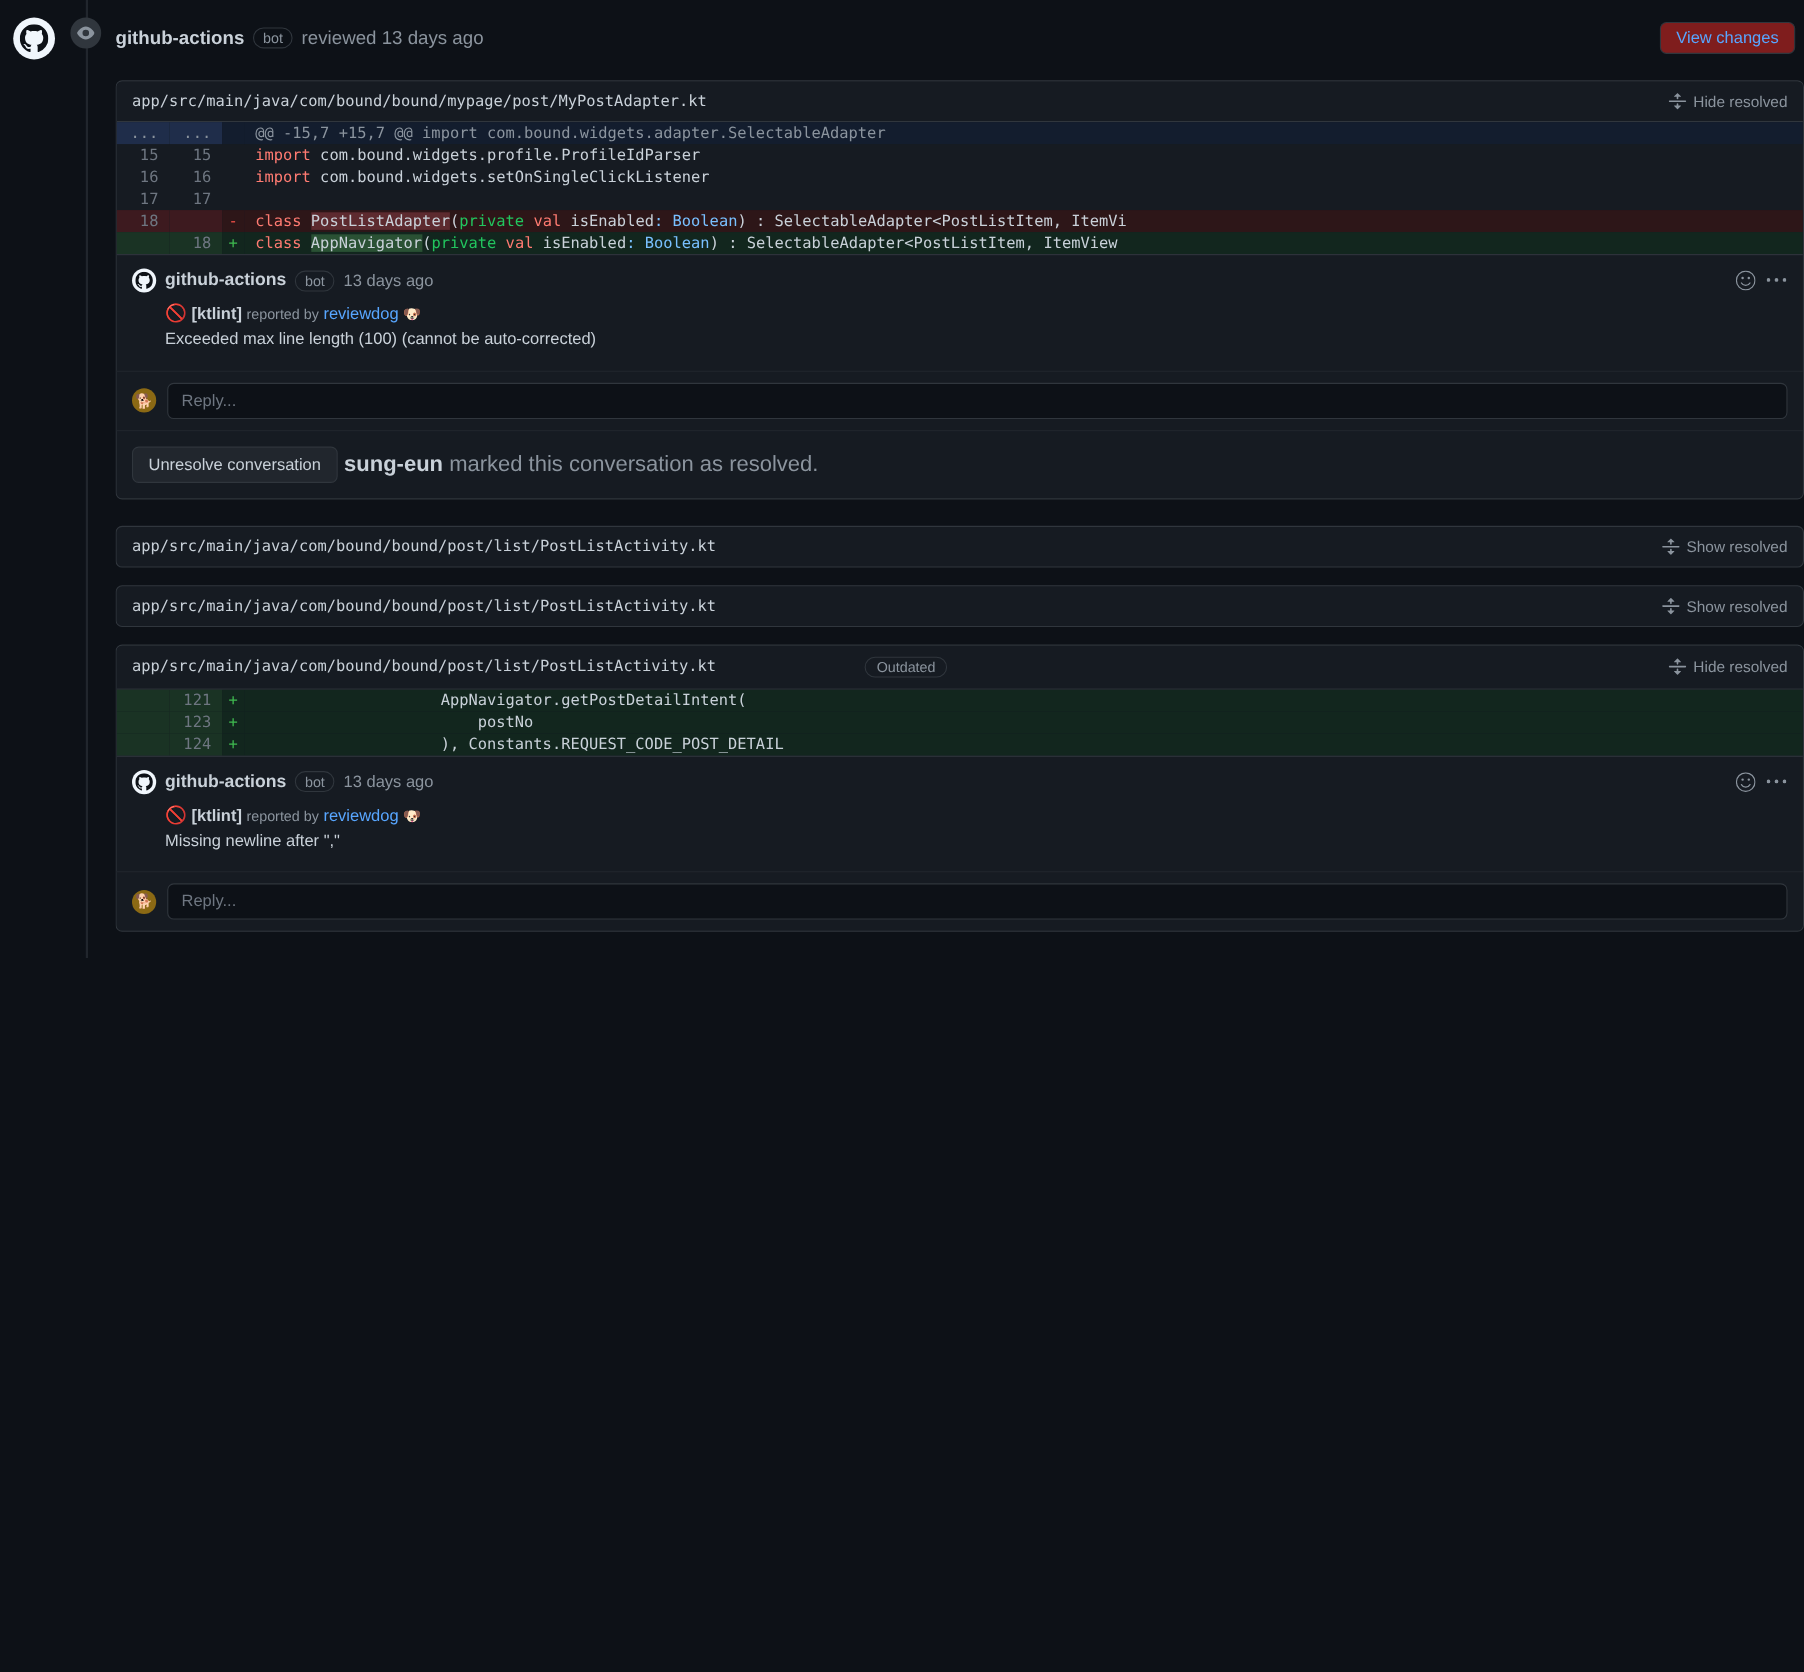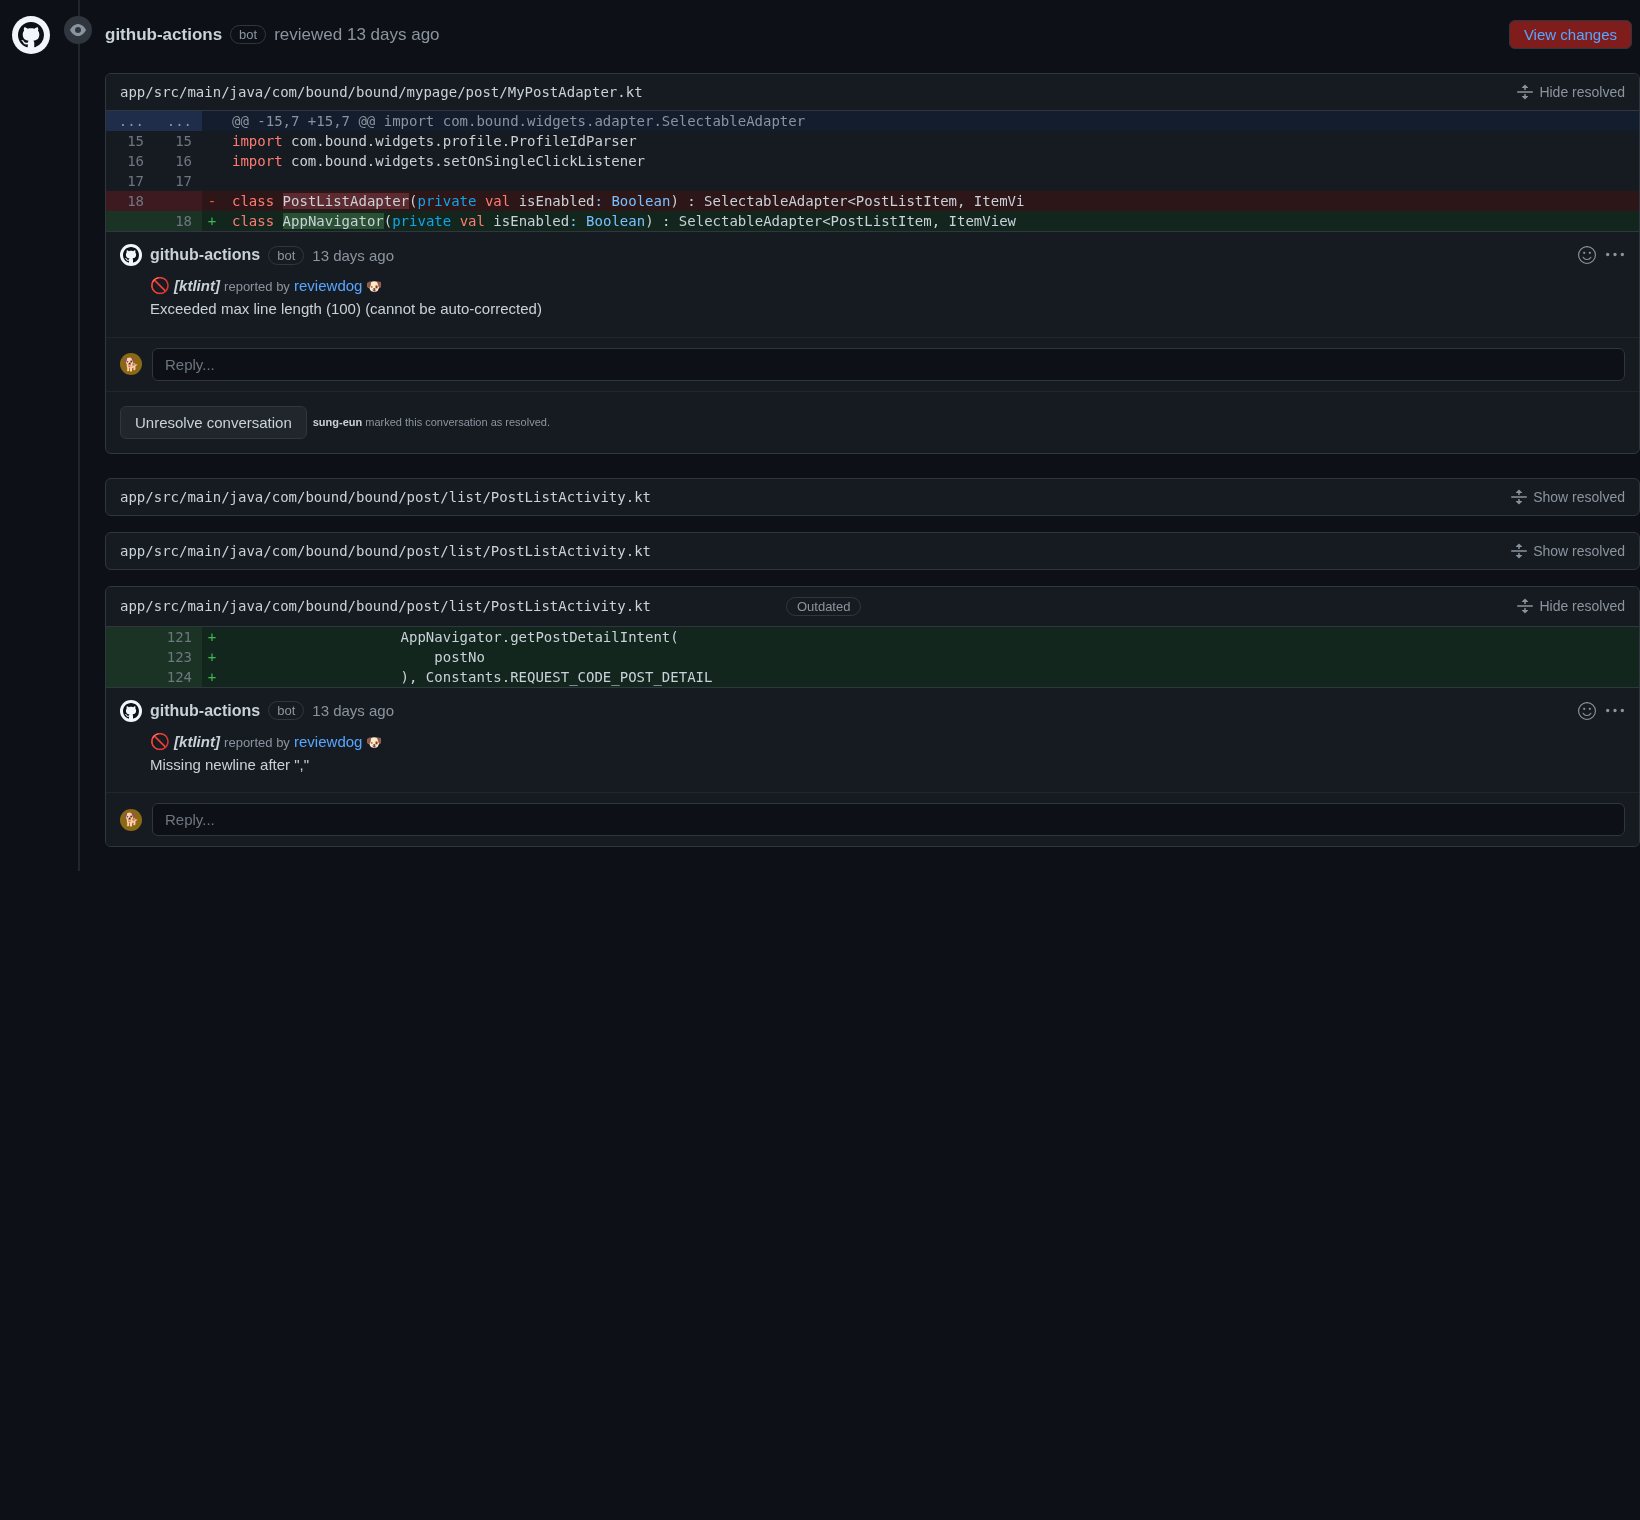--- a/index.html
+++ b/index.html
@@ -41,53 +41,53 @@
 .line-num.del { background: #3d1a1f; }
 .line-num.add { background: #1a3324; }
 .marker { width: 20px; text-align: center; color: #8b949e; padding: 2px 0; }
 .marker.del { background: #2d1618; color: #f85149; }
 .marker.add { background: #12261e; color: #3fb950; }
 .line-code.del { background: #2d1618; }
 .line-code.add { background: #12261e; }
 
 .kw-import { color: #ff7b72; }
 .kw-class { color: #ff7b72; }
-.kw-private { color: #0ea5e9; }
+.kw-private { color: #22c55e; }
 .kw-val { color: #ff7b72; }
 .kw-type { color: #79c0ff; }
 .kw-this { color: #79c0ff; }
 .kw-punct { color: #79c0ff; }
 .hl-del { background: #5d2a2f; }
 .hl-add { background: #2a5134; }
 
 .comment-block { padding: 12px 14px; border-top: 1px solid #30363d; }
 .comment-head { display: flex; align-items: center; gap: 8px; }
 .gh-avatar-sm { width: 22px; height: 22px; border-radius: 50%; background: #f0f6fc; display: flex; align-items: center; justify-content: center; flex-shrink: 0; }
 .gh-avatar-sm svg { width: 16px; height: 16px; fill: #0d1117; }
 .comment-author { font-weight: 600; font-size: 16px; color: #c9d1d9; }
 .comment-time { color: #8b949e; font-size: 15px; }
 .comment-head .spacer { flex: 1; }
 .icon-btn { width: 20px; height: 20px; cursor: pointer; display: flex; align-items: center; justify-content: center; }
 .icon-btn svg { width: 18px; height: 18px; fill: #8b949e; }
 
 .comment-body { padding: 8px 0 4px 30px; font-size: 15px; line-height: 1.5; }
 .forbid-icon { color: #da3633; font-size: 16px; }
-.ktlint-tag { font-weight: 700; font-style: italic; }
+.ktlint-tag { font-weight: 700; }
 .reported-by { font-size: 13px; color: #8b949e; }
 .reviewdog-link { color: #58a6ff; text-decoration: none; }
 .dog-emoji { font-size: 13px; }
 
 .reply-row { padding: 10px 14px; background: #161b22; display: flex; align-items: center; gap: 10px; border-top: 1px solid #21262d; }
 .dog-avatar { width: 22px; height: 22px; border-radius: 50%; background: #8b6914; display: flex; align-items: center; justify-content: center; font-size: 13px; flex-shrink: 0; }
 .reply-input { flex: 1; background: #0d1117; border: 1px solid #30363d; border-radius: 6px; padding: 7px 12px; color: #c9d1d9; font-size: 15px; }
 .reply-input::placeholder { color: #6e7681; }
 
 .resolve-row { padding: 14px; display: flex; align-items: center; gap: 6px; border-top: 1px solid #21262d; }
 .unresolve-btn { background: #21262d; border: 1px solid #30363d; border-radius: 6px; padding: 7px 14px; color: #c9d1d9; font-size: 15px; cursor: pointer; }
-.resolved-text { color: #8b949e; font-size: 11px; }
+.resolved-text { color: #8b949e; font-size: 20px; }
 .resolved-text .user { color: #c9d1d9; font-weight: 600; }
 
 .collapsed-card { background: #161b22; border: 1px solid #30363d; border-radius: 6px; margin-bottom: 16px; display: flex; align-items: center; padding: 10px 14px; }
 </style>
 </head>
 <body>
 
 <div class="container">
   <div class="timeline-col">
     <div class="timeline-line"></div>

